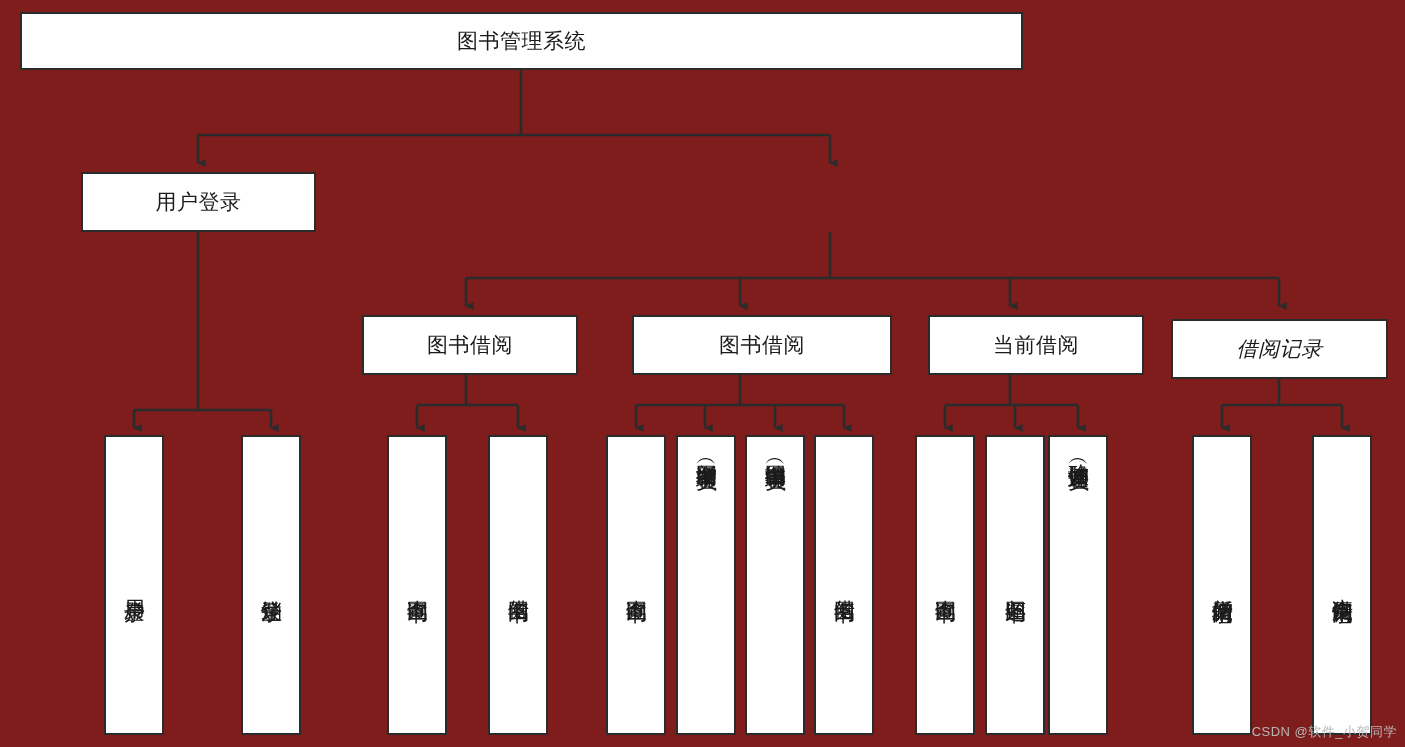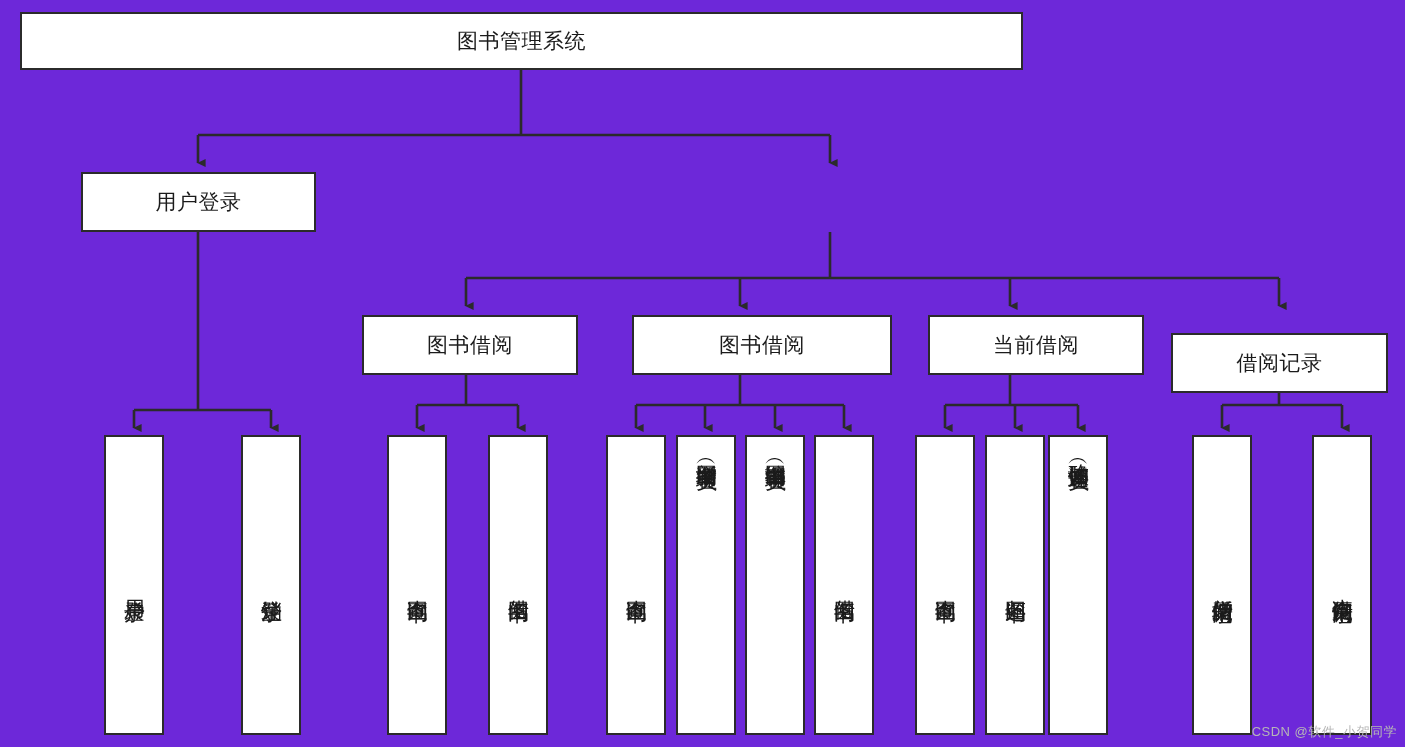--- a/index.html
+++ b/index.html
@@ -10,21 +10,21 @@
   body {
     width: 1405px;
     height: 747px;
     font-family: "Liberation Sans", "DejaVu Sans", sans-serif;
     overflow: hidden;
   }
   #diagram-root {
     position: relative;
     width: 1405px;
     height: 747px;
-    background: #6d28d9;
+    background: #7f1d1d;
   }
   #diagram-svg {
     position: absolute;
     left: 0;
     top: 0;
     width: 1405px;
     height: 747px;
   }
   .node-box {
     position: absolute;
@@ -141,21 +141,21 @@
   </div>
 
   <div class="node-box" style="left:632px; top:315px; width:260px; height:60px;">
     <span class="node-label-h">图书借阅</span>
   </div>
 
   <div class="node-box" style="left:928px; top:315px; width:216px; height:60px;">
     <span class="node-label-h">当前借阅</span>
   </div>
 
-  <div class="node-box" style="left:1171px; top:333px; width:217px; height:60px;">
+  <div class="node-box" style="left:1171px; top:319px; width:217px; height:60px;font-style:italic;">
     <span class="node-label-h">借阅记录</span>
   </div>
 
   <div class="node-box leaf-box center-v" style="left:104px; top:435px; width:60px; height:300px;">
     <span class="node-label-v">用户登录</span>
   </div>
 
   <div class="node-box leaf-box center-v" style="left:241px; top:435px; width:60px; height:300px;">
     <span class="node-label-v">注销登录</span>
   </div>

